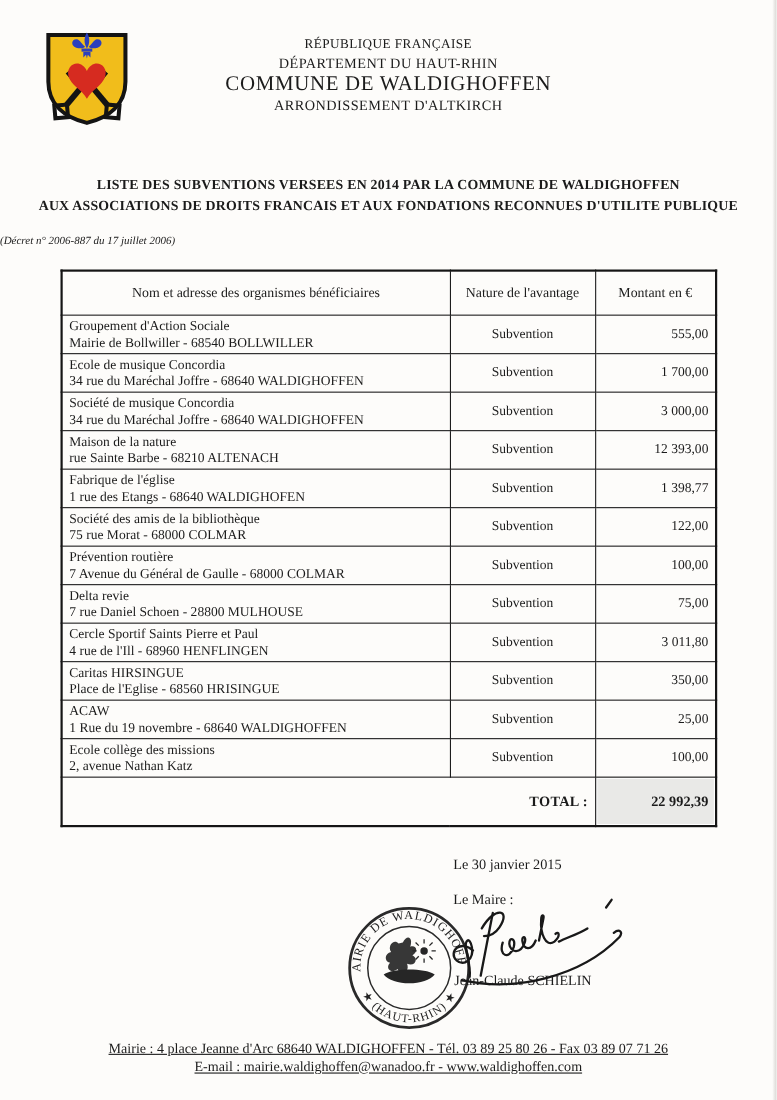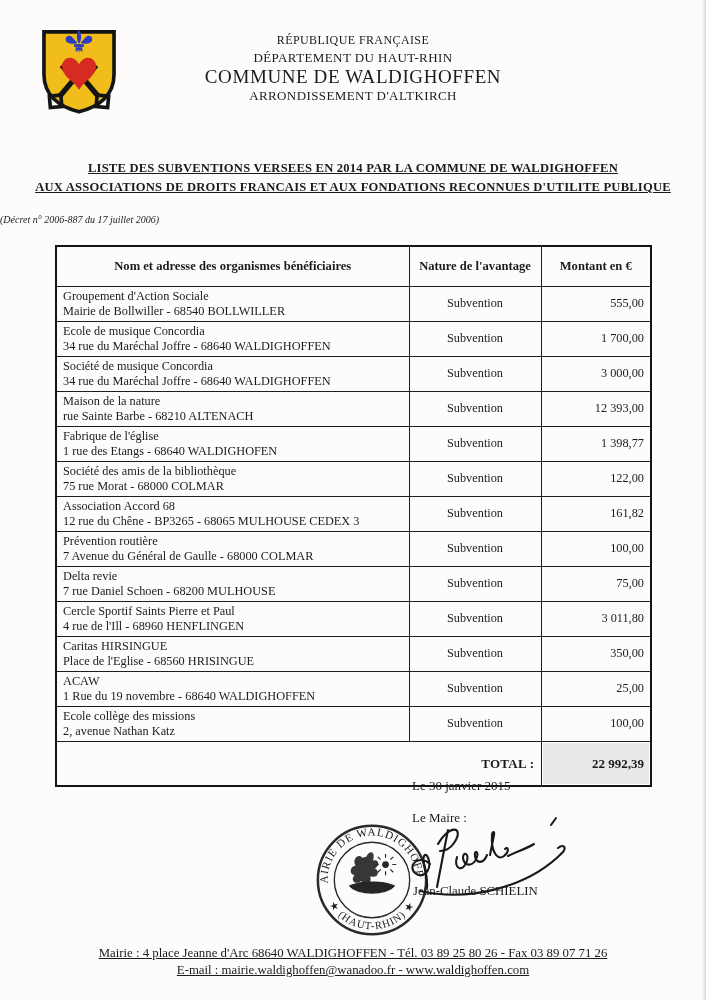--- a/index.html
+++ b/index.html
@@ -11,31 +11,31 @@
   }
   
   .coat { position:absolute; left:37px; top:27px; width:84px; height:88px; }
   .hdr-line { position:absolute; left:0; width:706px; text-align:center; letter-spacing:.4px; }
   .hdr-1 { top:33px;  font-size:12px; }
   .hdr-2 { top:50px;  font-size:13px; }
   .hdr-3 { top:66px;  font-size:19px; letter-spacing:.6px; }
   .hdr-4 { top:88px;  font-size:13px; }
   
   .title-line { position:absolute; left:0; width:706px; text-align:center;
-    font-weight:bold; font-size:12.6px; text-decoration:underline; letter-spacing:.2px; }
+    font-weight:bold; font-size:12.6px; letter-spacing:.2px; }
   .title-1 { top:161px; }
   .title-2 { top:180px; }
   .decree  { position:absolute; left:0; top:214px; width:706px; text-align:left;
     font-style:italic; font-size:10px; }
   
   table.subv { position:absolute; left:55px; top:245px; width:595px;
     border-collapse:collapse; table-layout:fixed;
     border:2.5px solid #151515; font-size:12.3px; }
   table.subv th, table.subv td { border:1.6px solid #1d1d1d; vertical-align:middle; }
-  table.subv th { height:40px; font-size:12.6px; font-weight:bold; text-align:center; padding:2px 4px; }
+  table.subv th { height:40px; font-size:12.6px; font-weight:normal; text-align:center; padding:2px 4px; }
   table.subv td { height:34px; padding:2px 6px; line-height:15px; }
   td.c-nature { text-align:center; }
   td.c-amount { text-align:right; padding-right:13px; }
   tr.total-row td { height:45px; }
   td.total-label { text-align:right; font-weight:bold; font-size:13px; padding-right:18px; letter-spacing:.3px; }
   td.total-amount { text-align:right; font-weight:bold; font-size:13px;
     background:#e9e9e7; box-shadow:inset 0 0 0 1px #fff; }
   
   .date-line  { position:absolute; left:412px; top:778px; font-size:13px; }
   .maire-line { position:absolute; left:412px; top:810px; font-size:13px; }
@@ -148,38 +148,30 @@
         <tr>
           <td class="c-name">
             <div>Société des amis de la bibliothèque</div>
             <div>75 rue Morat - 68000 COLMAR</div>
           </td>
           <td class="c-nature">Subvention</td>
           <td class="c-amount">122,00</td>
         </tr>
         <tr>
           <td class="c-name">
-            <div>Association Accord 68</div>
-            <div>12 rue du Chêne - BP3265 - 68065 MULHOUSE CEDEX 3</div>
-          </td>
-          <td class="c-nature">Subvention</td>
-          <td class="c-amount">161,82</td>
-        </tr>
-        <tr>
-          <td class="c-name">
             <div>Prévention routière</div>
             <div>7 Avenue du Général de Gaulle - 68000 COLMAR</div>
           </td>
           <td class="c-nature">Subvention</td>
           <td class="c-amount">100,00</td>
         </tr>
         <tr>
           <td class="c-name">
             <div>Delta revie</div>
-            <div>7 rue Daniel Schoen - 68200 MULHOUSE</div>
+            <div>7 rue Daniel Schoen - 28800 MULHOUSE</div>
           </td>
           <td class="c-nature">Subvention</td>
           <td class="c-amount">75,00</td>
         </tr>
         <tr>
           <td class="c-name">
             <div>Cercle Sportif Saints Pierre et Paul</div>
             <div>4 rue de l'Ill - 68960 HENFLINGEN</div>
           </td>
           <td class="c-nature">Subvention</td>

